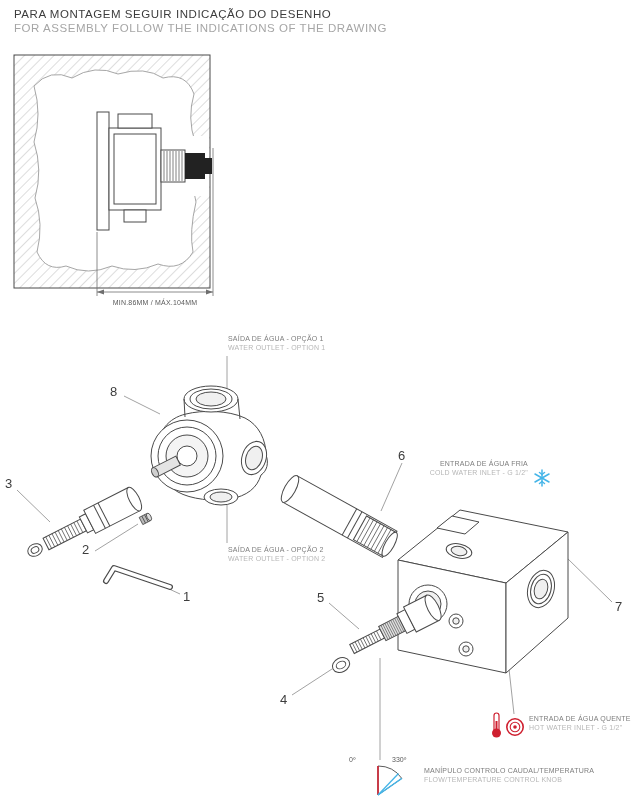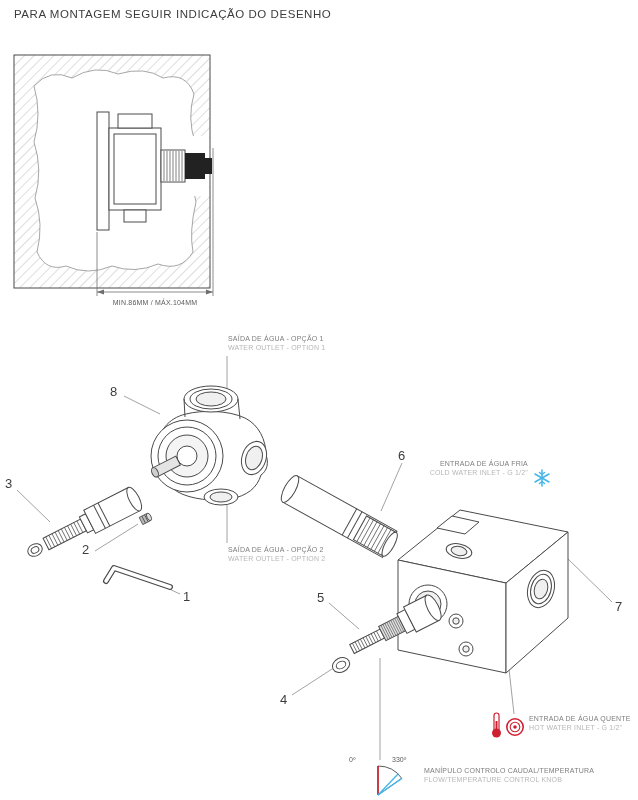--- a/index.html
+++ b/index.html
@@ -190,20 +190,21 @@
       <path d="M378,795 L378,766 A29,29 0 0 1 401.8,778.4 Z" stroke="#4a4a4a" stroke-width="0.9" fill="#ffffff"></path>
       <line x1="378" y1="795" x2="378" y2="766" stroke-width="1.6" stroke="#cf2030"></line>
       <g stroke-width="1.3" stroke="#45b5e8">
         <line x1="378" y1="795" x2="401.8" y2="778.4"></line>
         <line x1="378" y1="795" x2="398.5" y2="773.5"></line>
       </g>
     </g>
   </svg>
 
   <div class="hdr pt">PARA MONTAGEM SEGUIR INDICAÇÃO DO DESENHO</div>
+  <div class="hdr en">FOR ASSEMBLY FOLLOW THE INDICATIONS OF THE DRAWING</div>
 
   <div class="dim">MIN.86MM / MÁX.104MM</div>
 
   <div class="callout" style="left:228px;top:334px">
     <div class="c-pt">SAÍDA DE ÁGUA - OPÇÃO 1</div>
     <div class="c-en">WATER OUTLET - OPTION 1</div>
   </div>
 
   <div class="callout" style="left:228px;top:545px">
     <div class="c-pt">SAÍDA DE ÁGUA - OPÇÃO 2</div>

